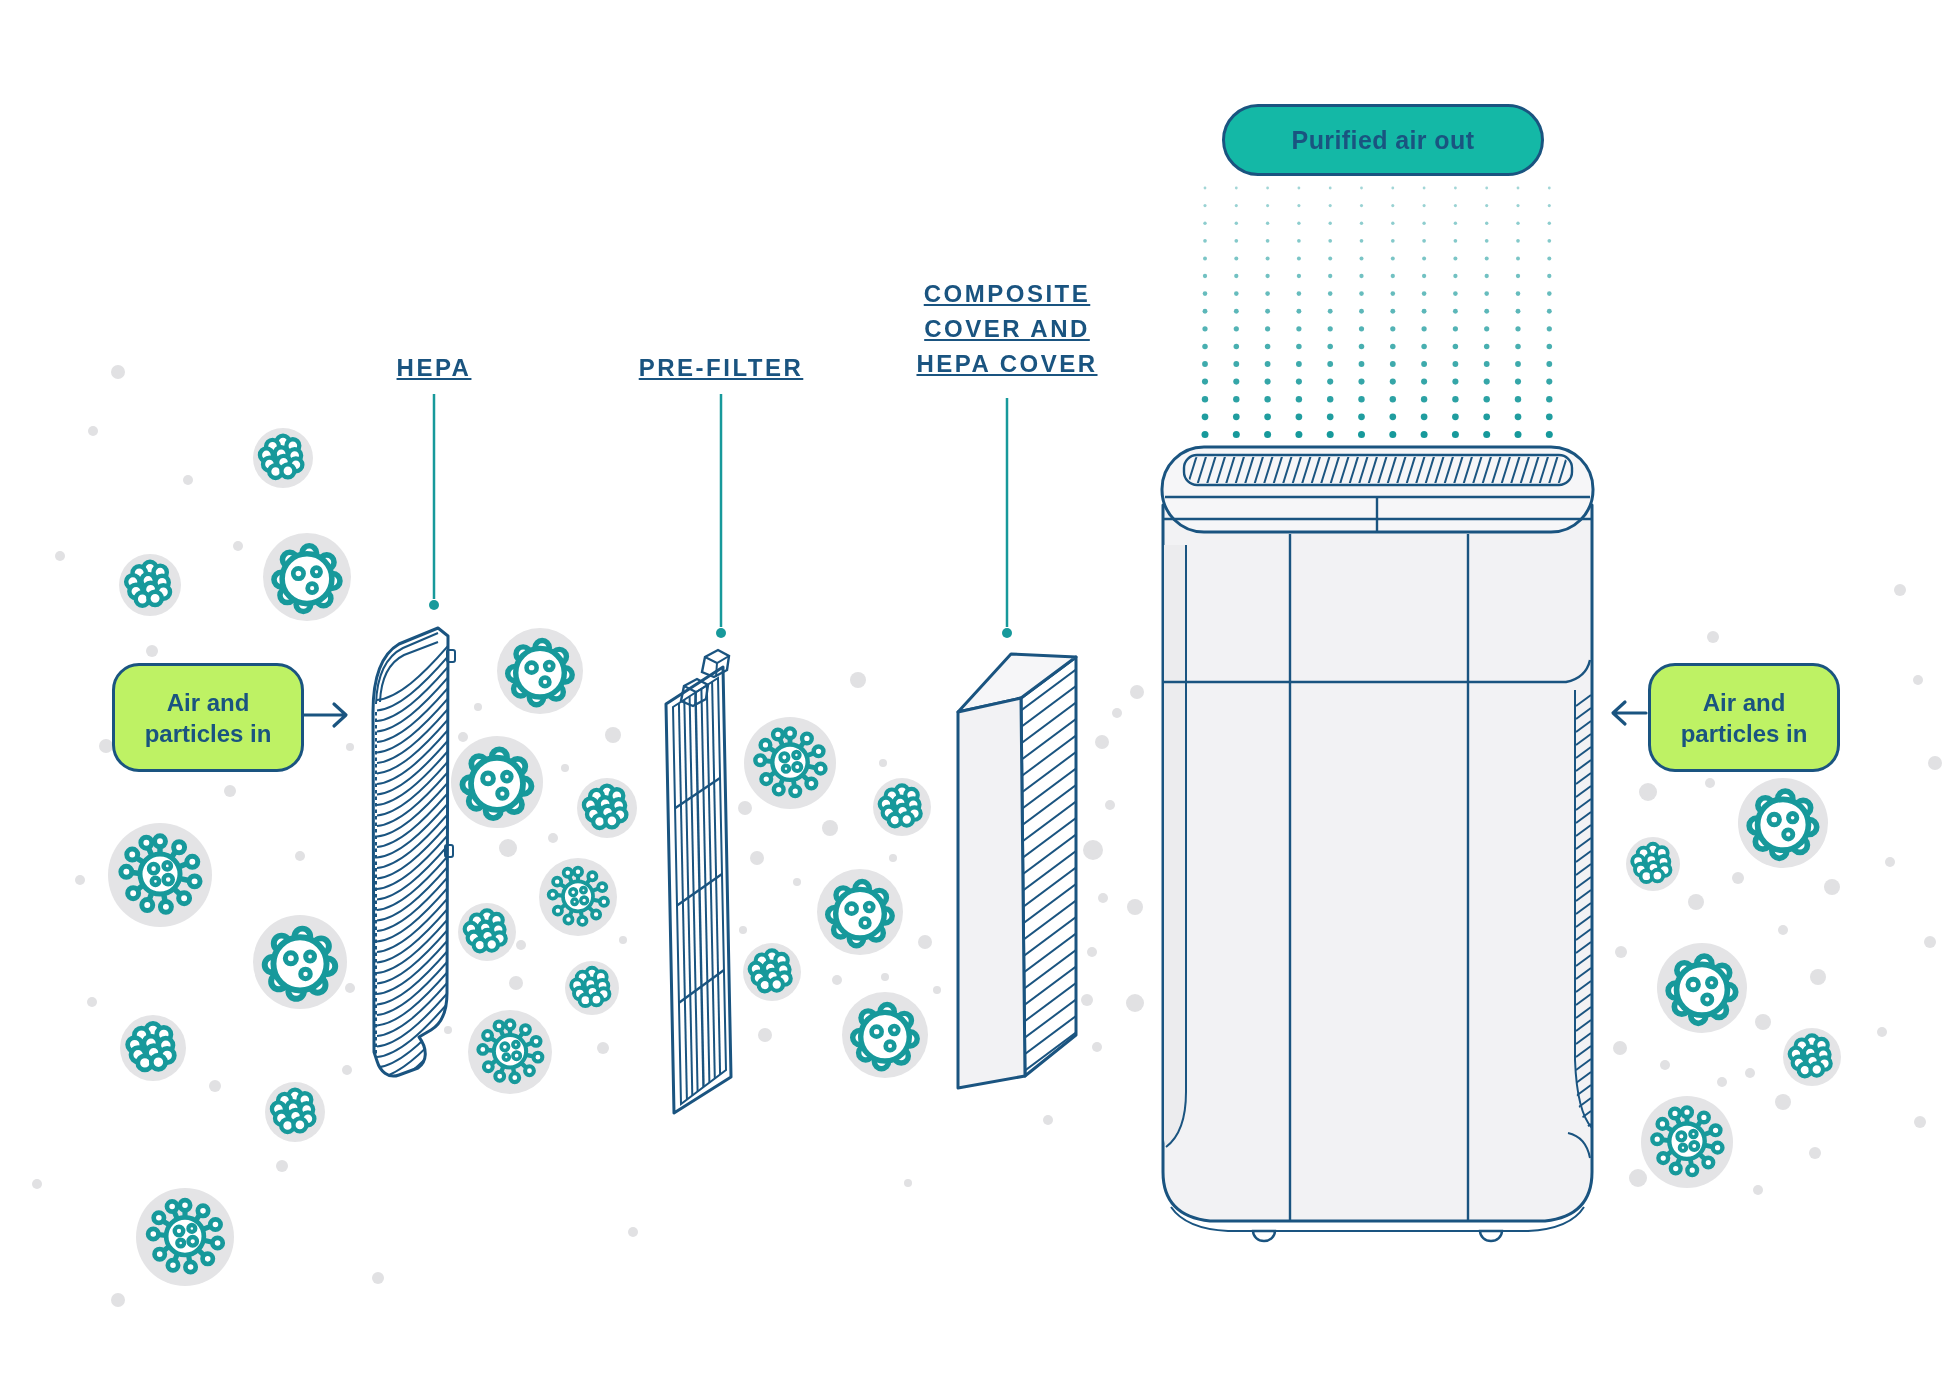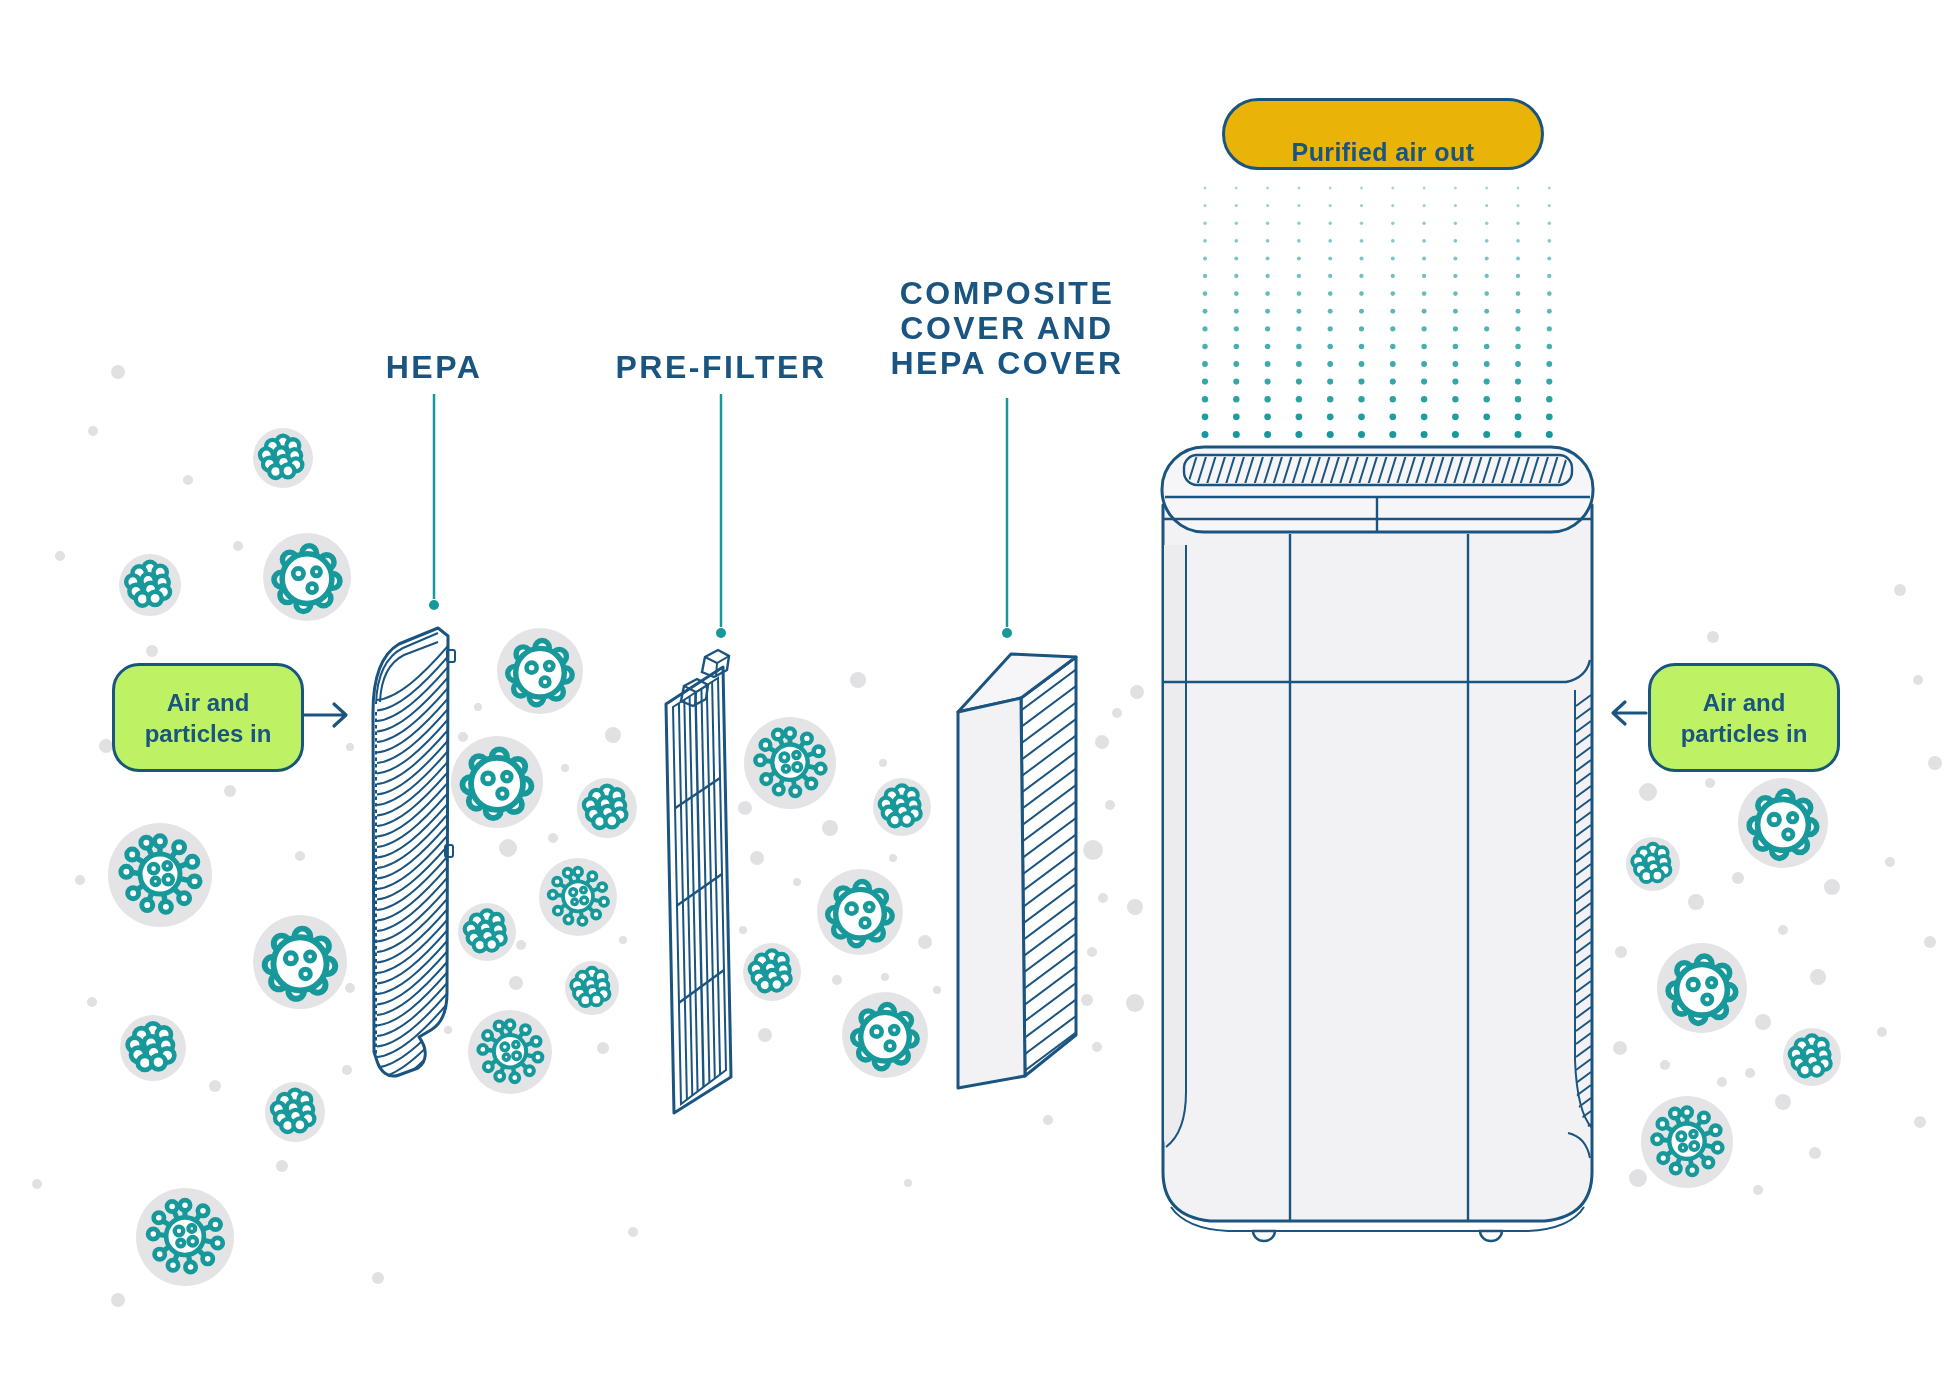--- a/index.html
+++ b/index.html
@@ -1,23 +1,23 @@
 <!DOCTYPE html>
 <html style="--outline-blue: #1a5480; --teal: #17999b; --dot-gray: #e1e1e3; --particle-bg: #e4e4e6; --panel-fill: #f2f2f4; --cap-fill: #f6f6f8; --inset-fill: #ececee;"><head>
 <meta charset="utf-8">
 <style>
   html,body{margin:0;padding:0;background:#fff;}
   #stage{position:relative;width:1946px;height:1376px;background:#fff;overflow:hidden;
          font-family:"Liberation Sans", sans-serif;}
   #scene{position:absolute;left:0;top:0;}
   .lbl{position:absolute;color:var(--outline-blue);font-weight:bold;white-space:nowrap;}
-  .comp-label{font-size:32px;letter-spacing:2.5px;transform:translateX(-50%);text-align:center;line-height:35px;}
-  .pill{position:absolute;left:1222px;top:98px;width:316px;height:66px;
-        border:3.5px solid var(--outline-blue);border-radius:36px;background:#eab308;
-        display:flex;align-items:flex-end;justify-content:center;
+  .comp-label{font-size:24px;letter-spacing:2.5px;transform:translateX(-50%);text-align:center;line-height:35px;text-decoration:underline;}
+  .pill{position:absolute;left:1222px;top:104px;width:316px;height:66px;
+        border:3.5px solid var(--outline-blue);border-radius:36px;background:#14b8a6;
+        display:flex;align-items:center;justify-content:center;
         color:var(--outline-blue);font-weight:bold;font-size:25px;letter-spacing:.4px;}
   .callout{position:absolute;width:186px;height:103px;border:3.5px solid var(--outline-blue);
         border-radius:27px;background:#bef264;display:flex;flex-direction:column;
         align-items:center;justify-content:center;color:var(--outline-blue);
         font-weight:bold;font-size:24px;line-height:31px;}
   .ln1{stroke:var(--outline-blue);stroke-width:2;fill:none;}
   .ln15{stroke:var(--outline-blue);stroke-width:2.4;fill:none;}
   .outline{stroke:var(--outline-blue);stroke-width:3;stroke-linejoin:round;}
   .leader{stroke:var(--teal);stroke-width:2.5;fill:none;}
   .leader-dot{fill:var(--teal);}

